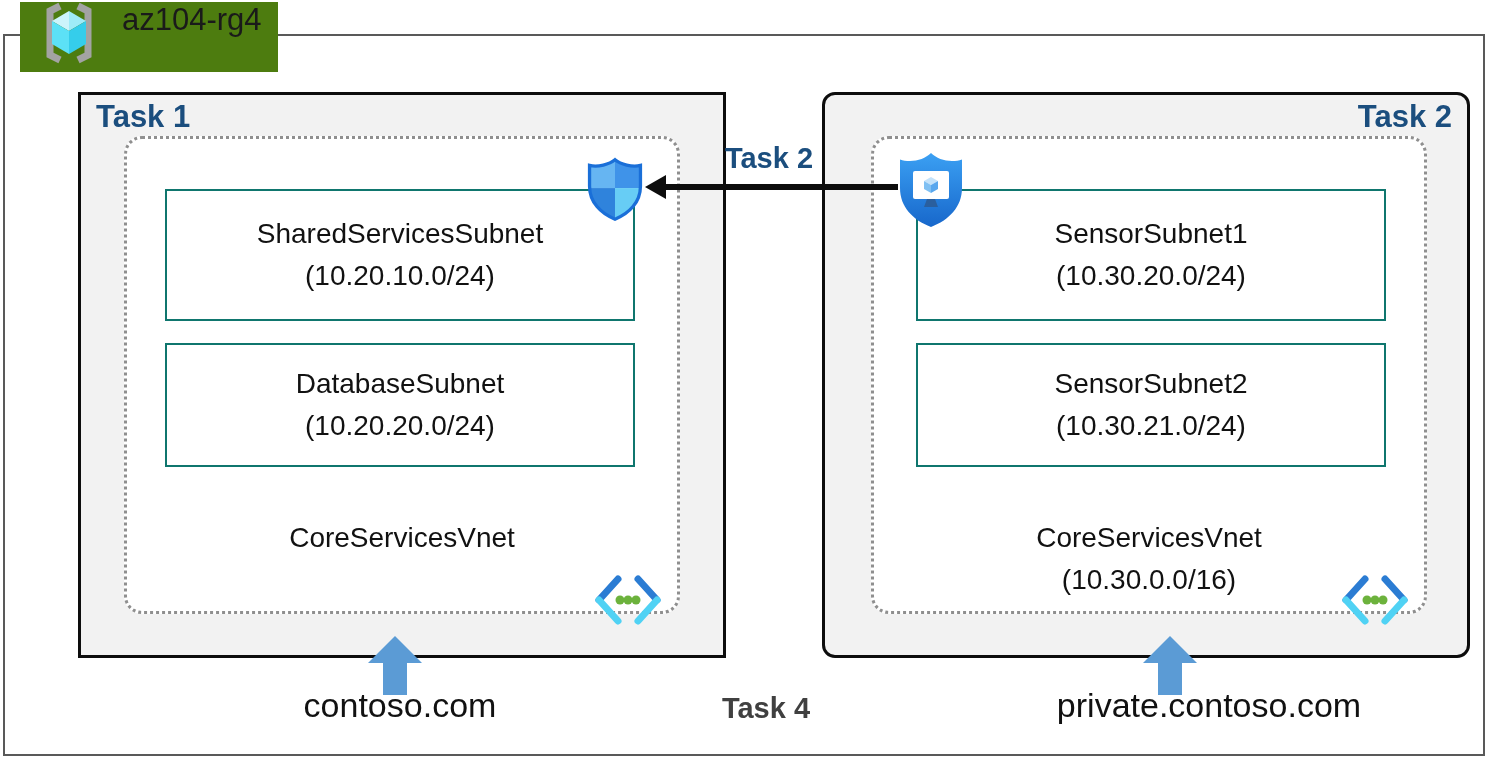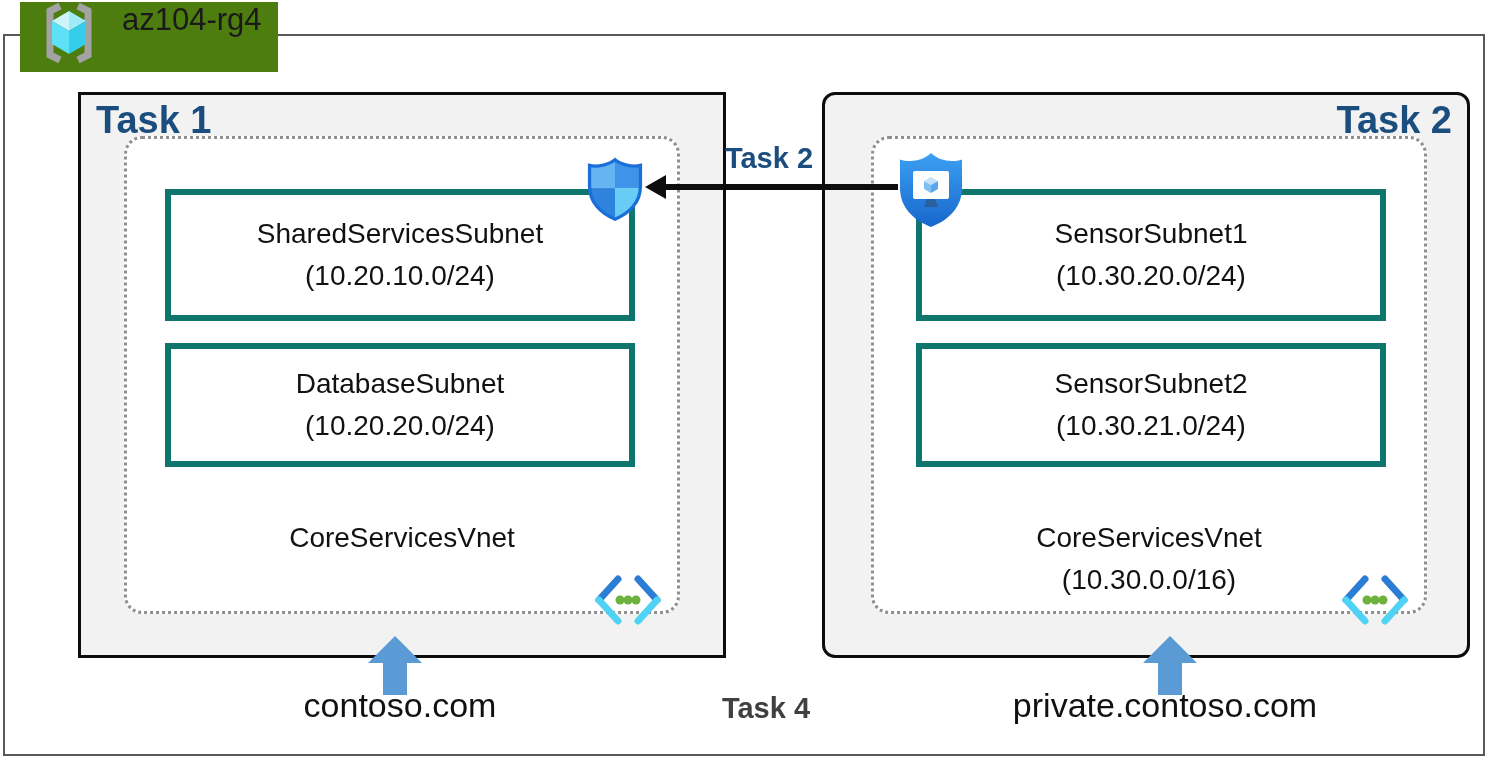--- a/index.html
+++ b/index.html
@@ -11,31 +11,31 @@
               border:2px solid #595959; box-sizing:border-box; }
   .rg-header { position:absolute; left:20px; top:2px; height:70px; z-index:5;
                display:flex; align-items:flex-start; gap:20px; background:#4d7c0f; padding:0 16px; }
   .rg-name { font-size:31px; color:#1a1a1a; white-space:nowrap; }
 
   
   .task-box { position:absolute; top:92px; width:648px; height:566px; background:#f2f2f2;
               border:3px solid #0d0d0d; box-sizing:border-box; }
   #task-box-left  { left:78px; }
   #task-box-right { left:822px;border-radius:13px; }
-  .task-label { position:absolute; top:4px; font-weight:bold; font-size:38px; color:#1b4e7e; }
+  .task-label { position:absolute; top:4px; font-weight:bold; font-size:31px; color:#1b4e7e; }
   .task-label.tl { left:15px; }
   .task-label.tr { right:15px; }
 
   
   .vnet-dotted { position:absolute; top:41px; width:556px; height:478px; background:#ffffff;
                  border:3px dotted #8f8f8f; border-radius:18px; box-sizing:border-box; }
   #task-box-left  .vnet-dotted { left:43px; }
   #task-box-right .vnet-dotted { left:46px; }
 
-  .subnet-box { position:absolute; width:470px; background:#ffffff; border:6px solid #0f766e;
+  .subnet-box { position:absolute; width:470px; background:#ffffff; border:2px solid #0f766e;
                 box-sizing:border-box; display:flex; flex-direction:column; align-items:center;
                 justify-content:center; font-size:28px; color:#111; line-height:1.5; text-align:center; }
   #task-box-left  .subnet-box { left:38px; }
   #task-box-right .subnet-box { left:42px; }
   .subnet-1 { top:50px; height:132px; }
   .subnet-2 { top:204px; height:124px; }
 
   .vnet-name { position:absolute; left:0; right:0; top:378px; text-align:center;
                font-size:28px; color:#111; line-height:1.5; }
 
@@ -59,21 +59,21 @@
   .up-arrow .head { width:0; height:0; margin:0 auto;
                     border-left:27px solid transparent; border-right:27px solid transparent;
                     border-bottom:27px solid #5b9bd5; }
   .up-arrow .shaft { width:24px; height:33px; background:#5b9bd5; margin:-1px auto 0; }
   #up-arrow-left  { left:368px;  top:636px; }
   #up-arrow-right { left:1143px; top:636px; }
 
   
   .dns-label { position:absolute; top:686px; font-size:34px; color:#111; text-align:center; white-space:nowrap; }
   #dns-left  { left:230px; width:340px; }
-  #dns-right { left:980px; width:370px; }
+  #dns-right { left:1024px; width:370px; }
   .task4-label { position:absolute; left:698px; top:692px; width:136px; text-align:center;
                  font-weight:bold; font-size:29px; color:#404040; }
 </style>
 </head>
 <body>
 
 <div class="canvas">
 
   <div class="rg-frame"></div>
 

